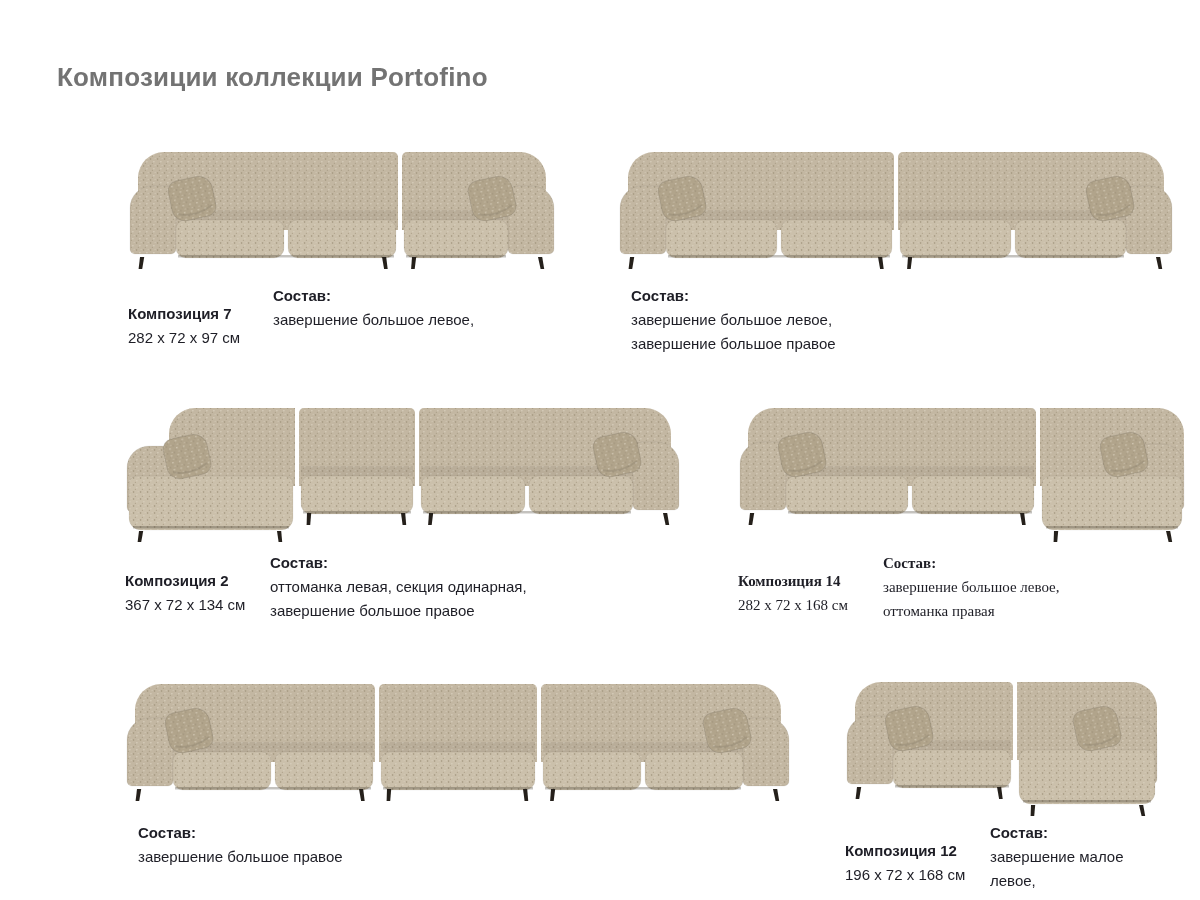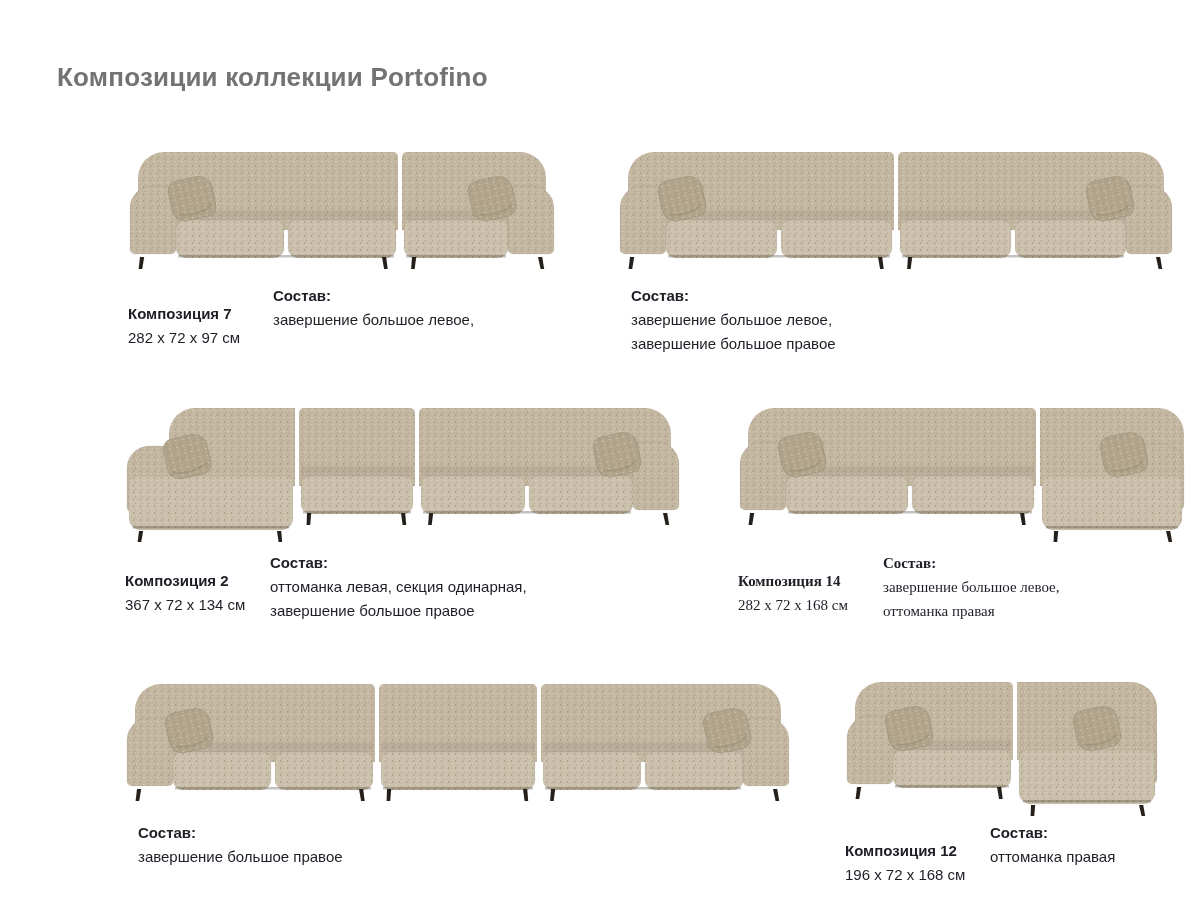--- a/index.html
+++ b/index.html
@@ -339,19 +339,20 @@
         </svg>
       </div>
     <figcaption class="meta">
       <div class="name-col">
         <div class="comp-name">Композиция 12</div>
         <div class="comp-dims">196 x 72 x 168 см</div>
       </div>
       <div class="desc-col">
         <div class="comp-label">Состав:</div>
         <div class="comp-desc">
+            <div class="line">завершение малое левое,</div>
             <div class="line">оттоманка правая</div>
           </div>
       </div>
     </figcaption>
   </figure>
 
 </div>
 
 </body></html>

